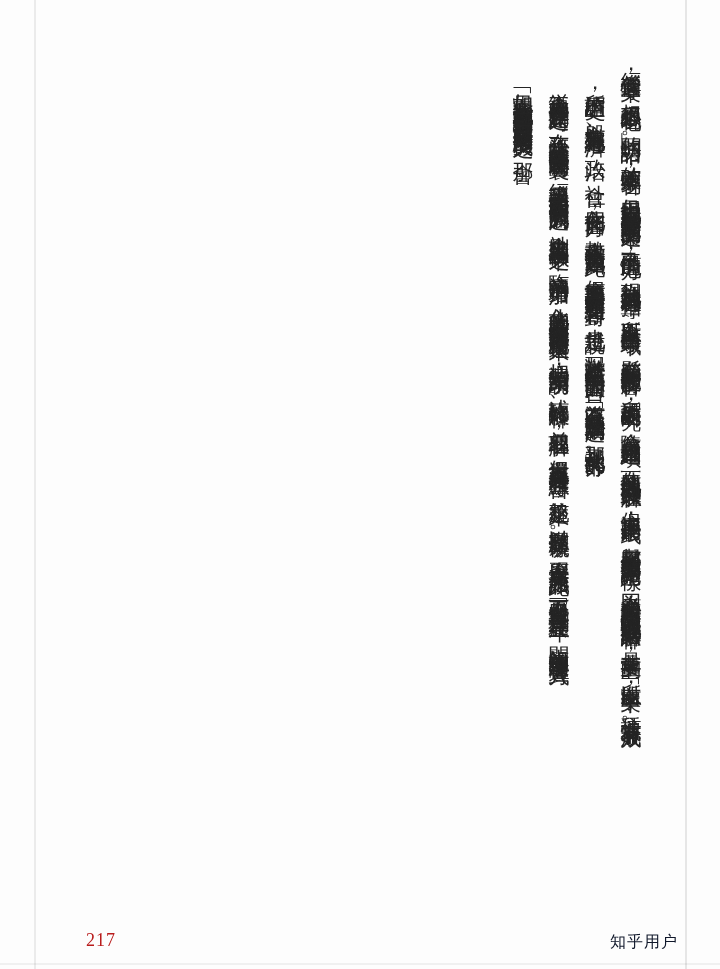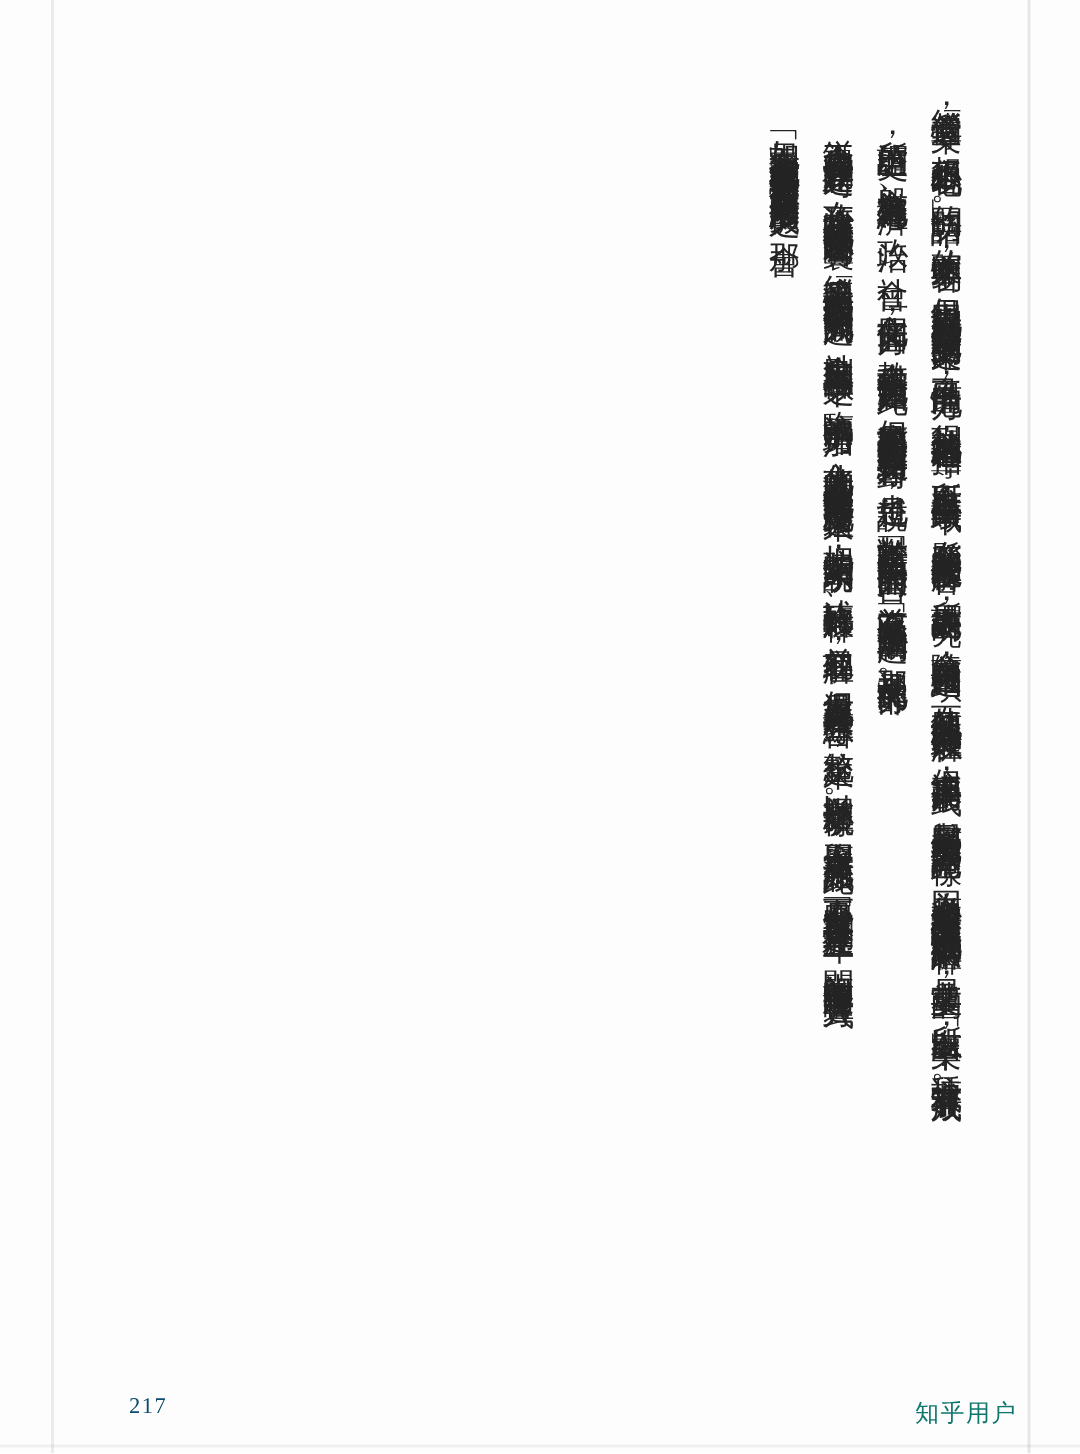--- a/index.html
+++ b/index.html
@@ -56,32 +56,32 @@
   .text-block p.para + p.para {
     margin-block-start: 2px;
   }
   .text-block p.para.indent {
     text-indent: 1em;
   }
   .page-number {
     position: absolute;
     left: 86px;
     top: 930px;
-    font-size: 15px;
+    font-size: 18px;
     letter-spacing: 1px;
-    color: #0c4a6e;
+    color: #b91c1c;
     text-align: center;
   }
   .watermark {
     position: absolute;
     left: 610px;
     top: 932px;
     font-size: 16px;
     letter-spacing: 1px;
-    color: #0f766e;
+    color: #0f172a;
     font-family: "Liberation Sans", "DejaVu Sans", sans-serif;
   }
 </style>
 </head>
 <body>
 
 <div class="scan-page">
   <div class="edge-left"></div>
   <div class="edge-right"></div>
   <div class="edge-bottom"></div>

